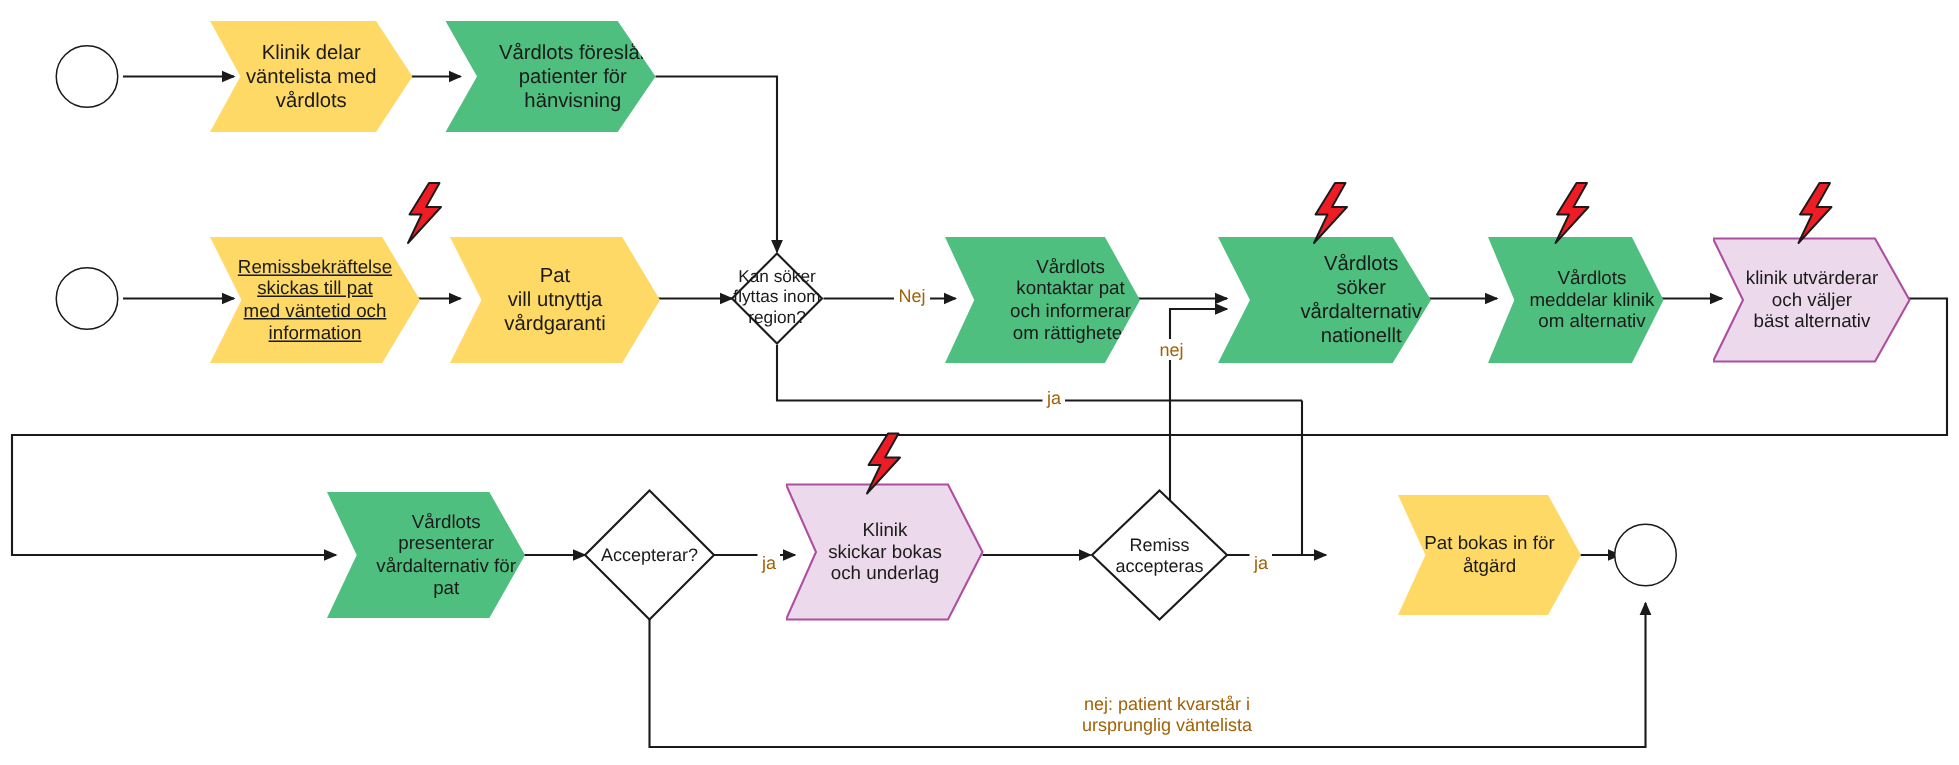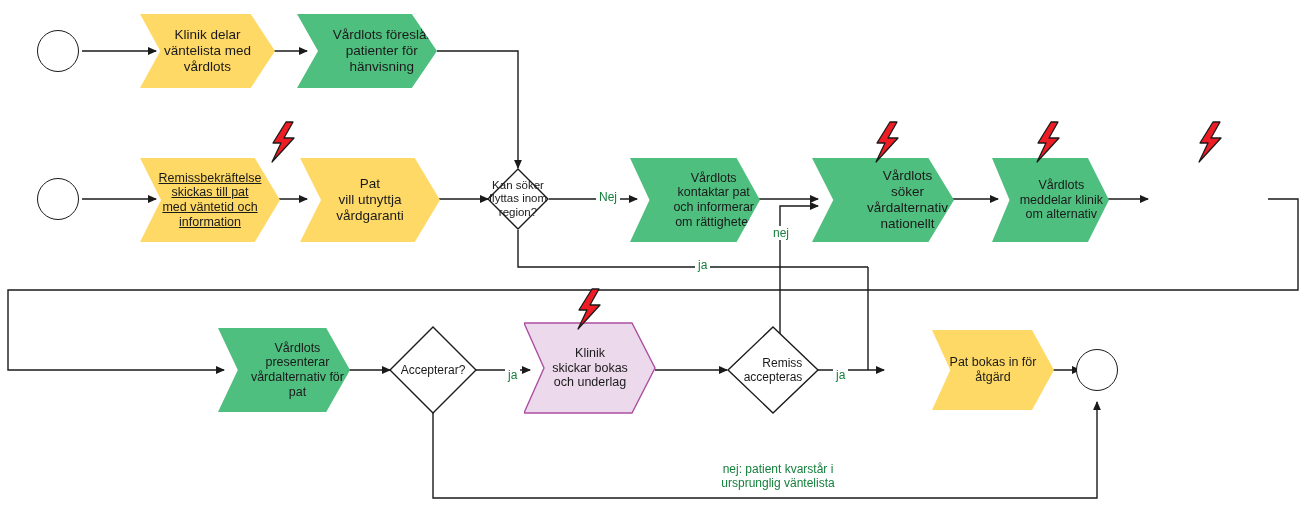--- a/index.html
+++ b/index.html
@@ -60,21 +60,21 @@
     text-align: center;
     font-size: 13.5px;
     line-height: 1.18;
     color: #1a1a1a;
     white-space: pre-line;
     pointer-events: none;
   }
   .edge-label {
     position: absolute;
     font-size: 12px;
-    color: #15803d;
+    color: #a16207;
     background: #ffffff;
     padding: 0 3px;
     line-height: 1.2;
     white-space: pre-line;
     text-align: center;
   }
   .bolt { position: absolute; }
 </style>
 </head>
 <body>
@@ -175,20 +175,30 @@
 vårdalternativ
 nationellt</span>
   </div>
 
   <div class="node chevron chev-green" style="left:992px;top:148px;width:117px;height:84px;font-size:12.5px;">
     <span class="label">Vårdlots
 meddelar klinik
 om alternativ</span>
   </div>
 
+  <div class="chev-pink-wrap" style="left:1142px;top:148px;width:132px;height:84px;">
+    <svg width="132" height="84" viewBox="0 0 132 84" style="position:absolute;left:0;top:0;">
+      <polygon points="0,1 108,1 131,42 108,83 0,83 20,42" fill="#EDD9EC" stroke="#AD4FA1" stroke-width="1.4"></polygon>
+    </svg>
+    <div class="node" style="left:0;top:0;width:132px;height:84px;font-size:12.5px;">
+      <span class="label">klinik utvärderar
+och väljer
+bäst alternativ</span>
+    </div>
+  </div>
 
   <div class="node chevron chev-green" style="left:218px;top:318px;width:132px;height:84px;font-size:12.5px;">
     <span class="label">Vårdlots
 presenterar
 vårdalternativ för
 pat</span>
   </div>
 
   <svg class="diamond-svg" style="left:389px;top:316px;" width="88" height="88" viewBox="0 0 88 88">
     <polygon points="44,1 87,44 44,87 1,44" fill="#ffffff" stroke="#1a1a1a" stroke-width="1.4"></polygon>
@@ -204,21 +214,21 @@
     <div class="node" style="left:0;top:0;width:132px;height:92px;font-size:12.5px;">
       <span class="label">Klinik
 skickar bokas
 och underlag</span>
     </div>
   </div>
 
   <svg class="diamond-svg" style="left:727px;top:316px;" width="92" height="88" viewBox="0 0 92 88">
     <polygon points="46,1 91,44 46,87 1,44" fill="#ffffff" stroke="#1a1a1a" stroke-width="1.4"></polygon>
   </svg>
-  <div class="diamond-text" style="left:727px;top:340px;width:92px;height:40px;font-size:12px;text-align:right;">
+  <div class="diamond-text" style="left:727px;top:340px;width:92px;height:40px;font-size:12px;">
     <span>Remiss
 accepteras</span>
   </div>
 
   <div class="node chevron chev-yellow" style="left:932px;top:320px;width:122px;height:80px;font-size:12.5px;">
     <span class="label">Pat bokas in för
 åtgärd</span>
   </div>
 
   <div class="node circle" style="left:1076px;top:339px;width:42px;height:42px;">

